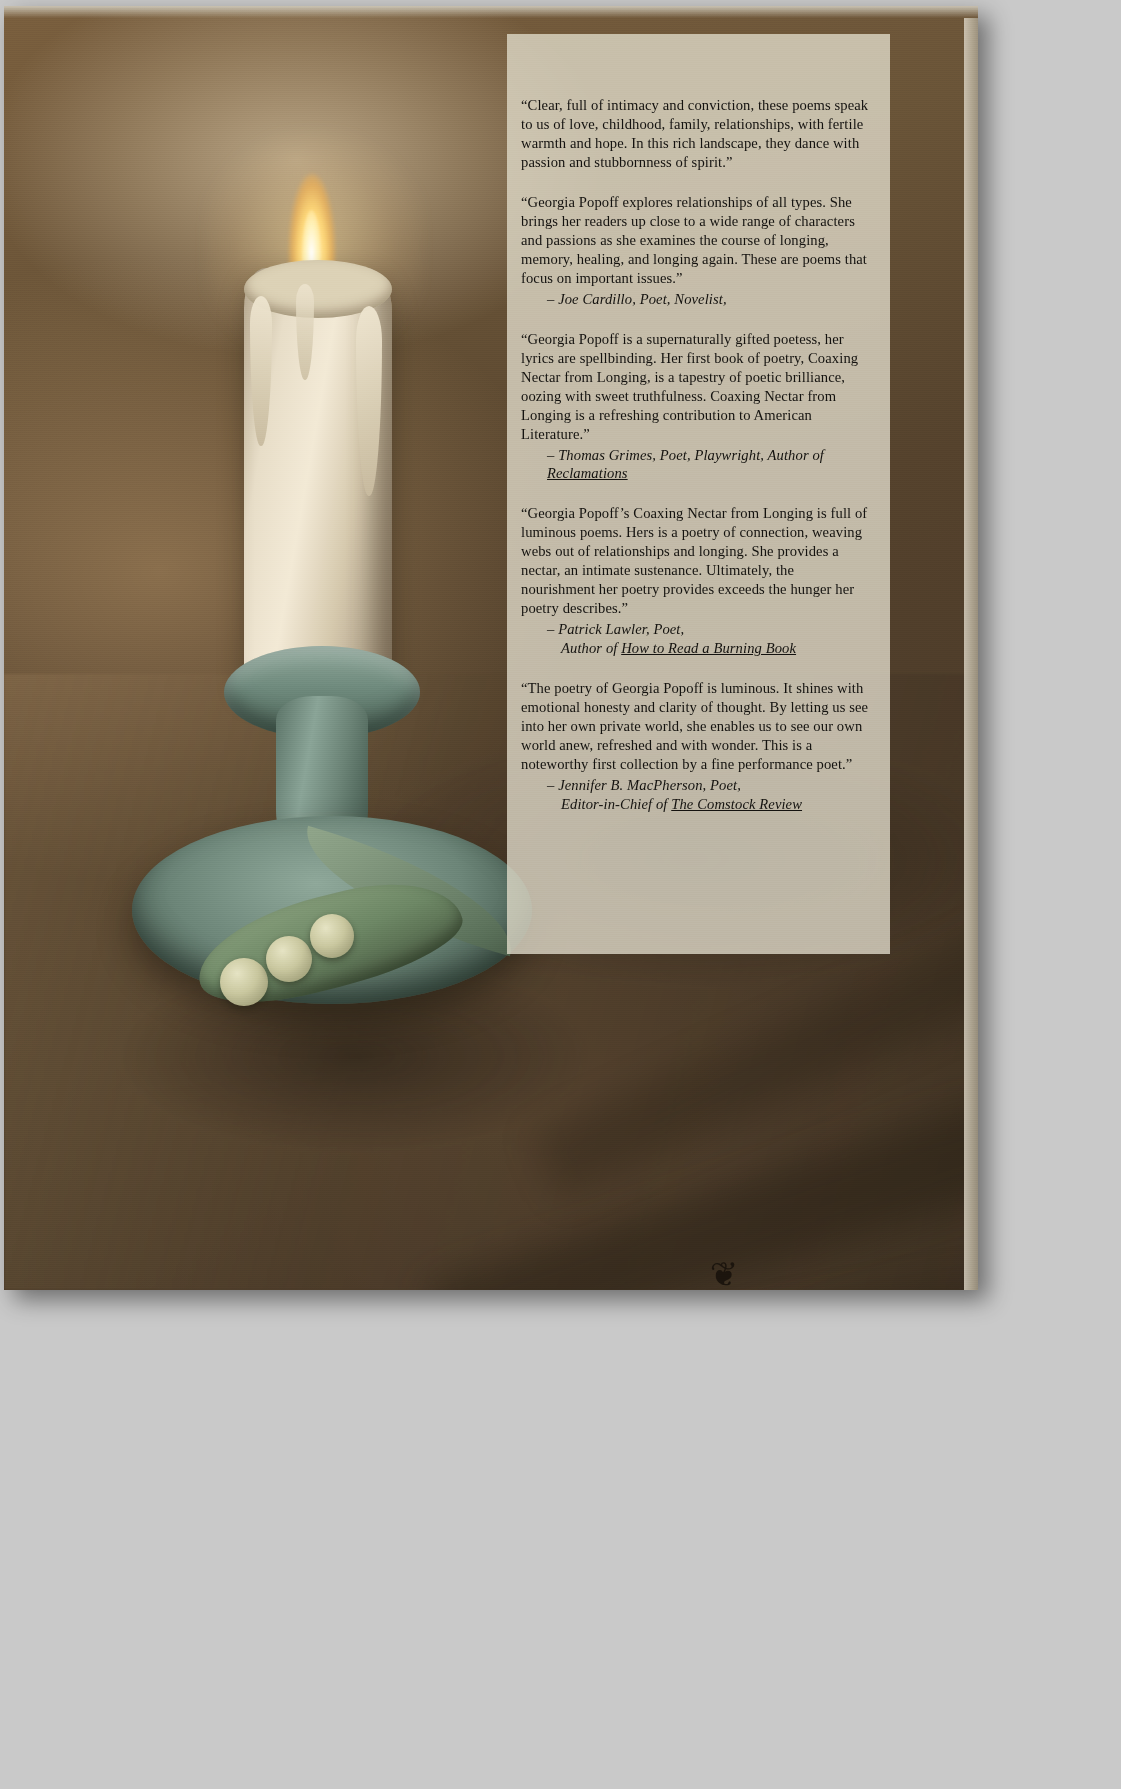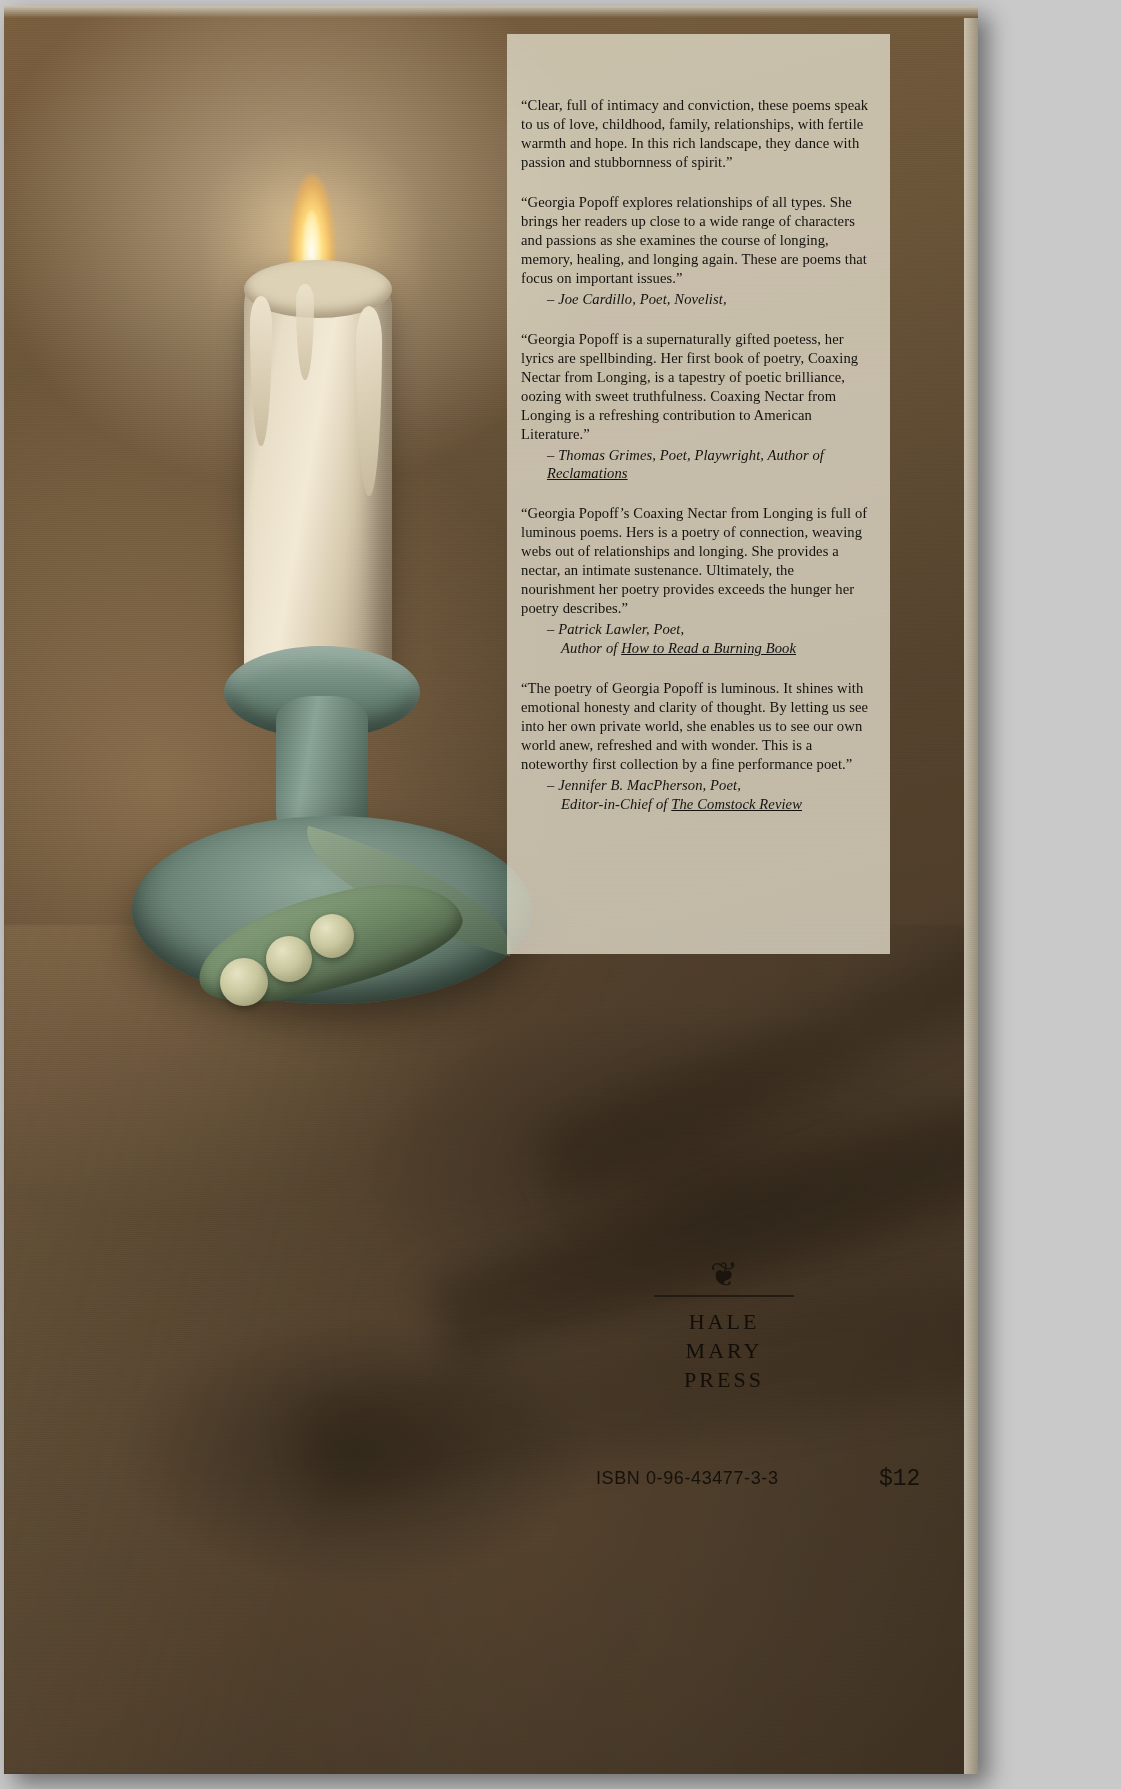--- a/index.html
+++ b/index.html
@@ -20,21 +20,21 @@
     height: 1789px;
     background: #c9c9c9;
   }
 
   
   #cover {
     position: absolute;
     left: 4px;
     top: 6px;
     width: 974px;
-    height: 1768px;
+    height: 1284px;
     overflow: hidden;
     box-shadow: 10px 10px 22px rgba(0,0,0,0.45);
     background: #3a2a1e;
   }
 
   
   #photo {
     position: absolute;
     inset: 0;
     background:

